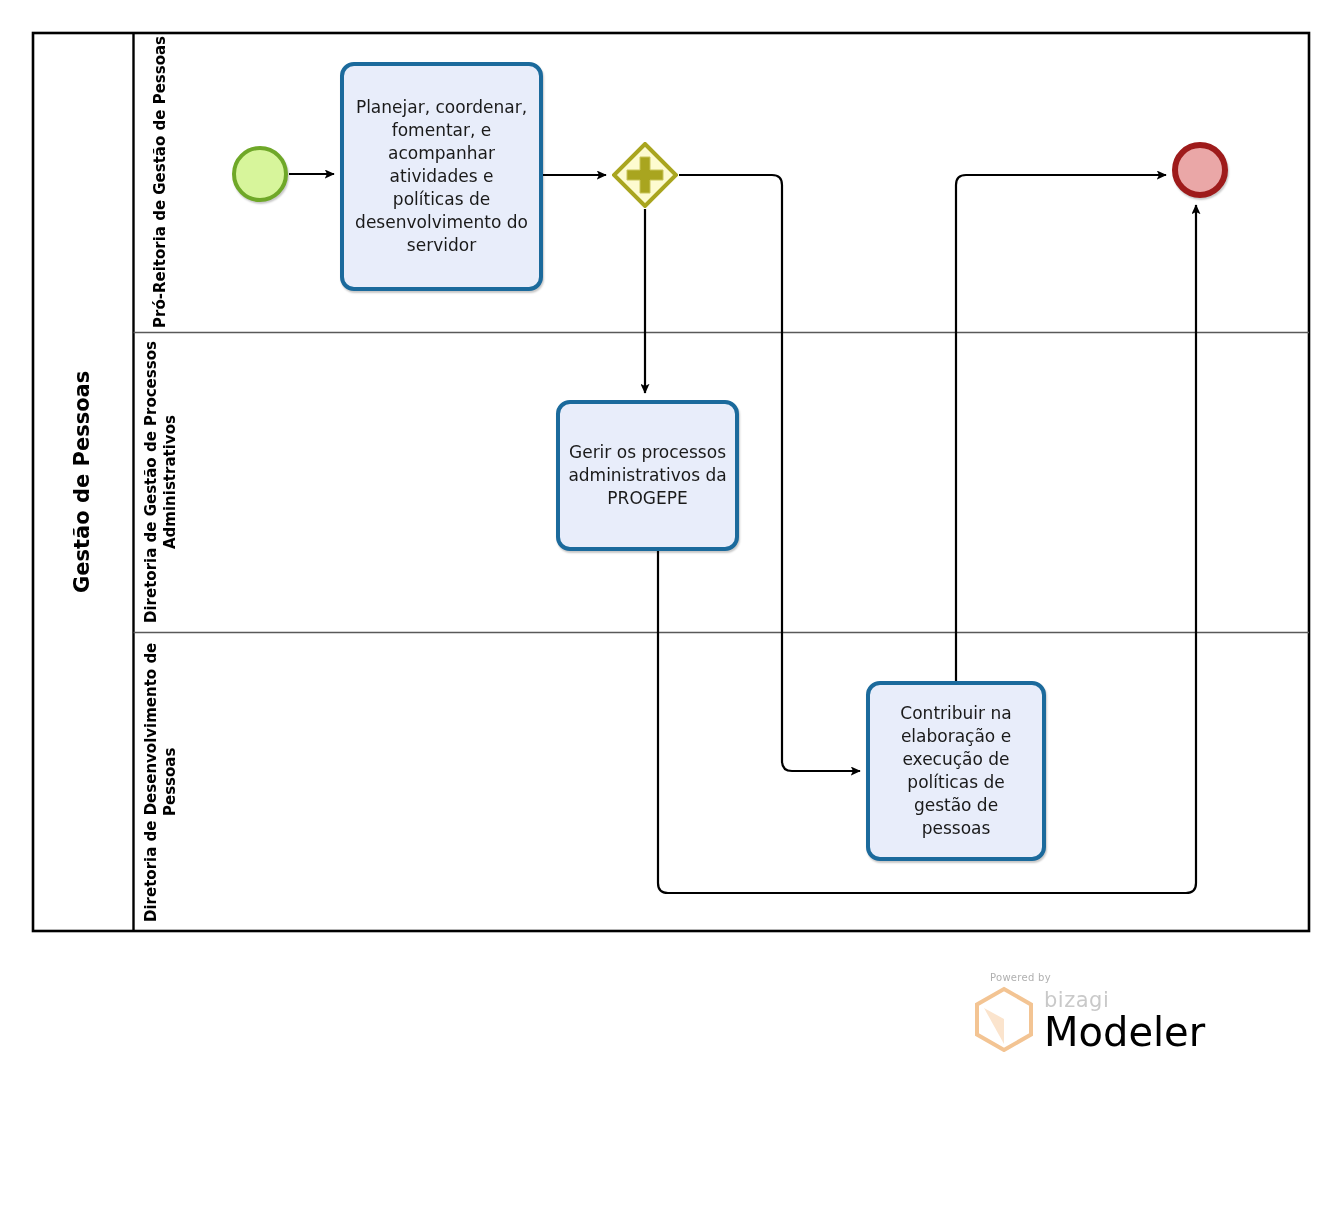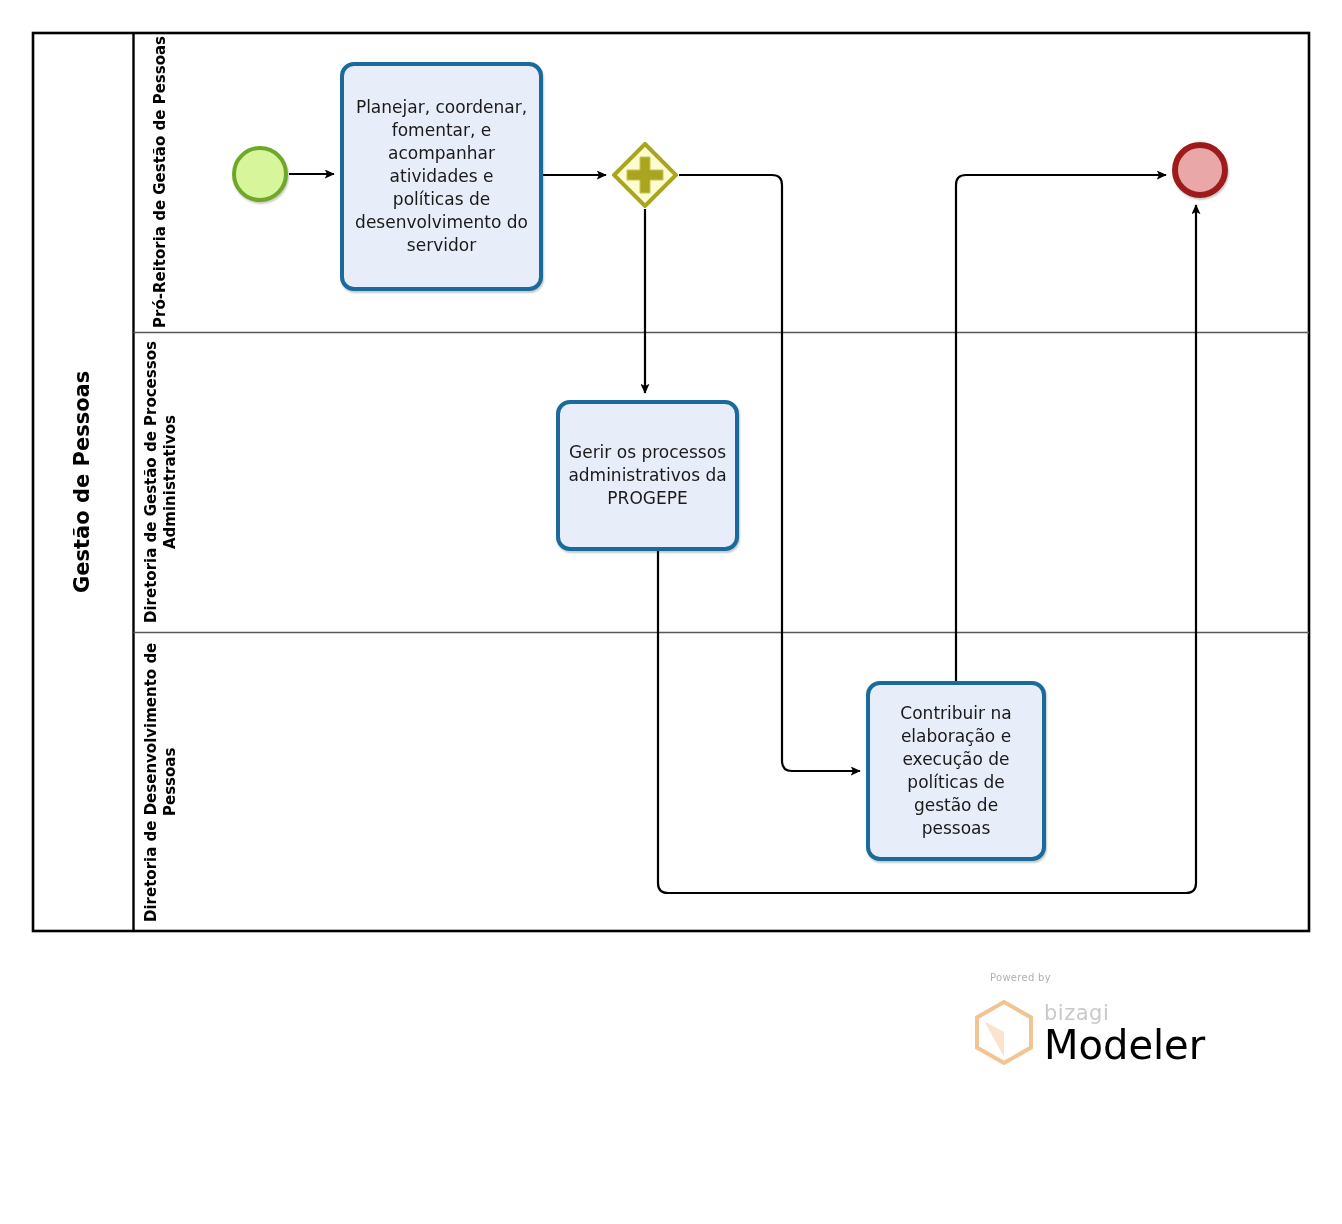--- a/index.html
+++ b/index.html
@@ -121,21 +121,21 @@
   }
   #watermark-powered {
     font-size: 10px;
     color: #b0b0b0;
     margin-left: 18px;
     letter-spacing: 0.3px;
   }
   #watermark-row {
     display: flex;
     align-items: flex-end;
-    margin-top: 16px;
+    margin-top: 3px;
   }
   #watermark-text {
     margin-left: 8px;
     line-height: 1;
   }
   #watermark-bizagi {
     font-size: 21px;
     color: #c9c9c9;
     letter-spacing: 0.5px;
   }

